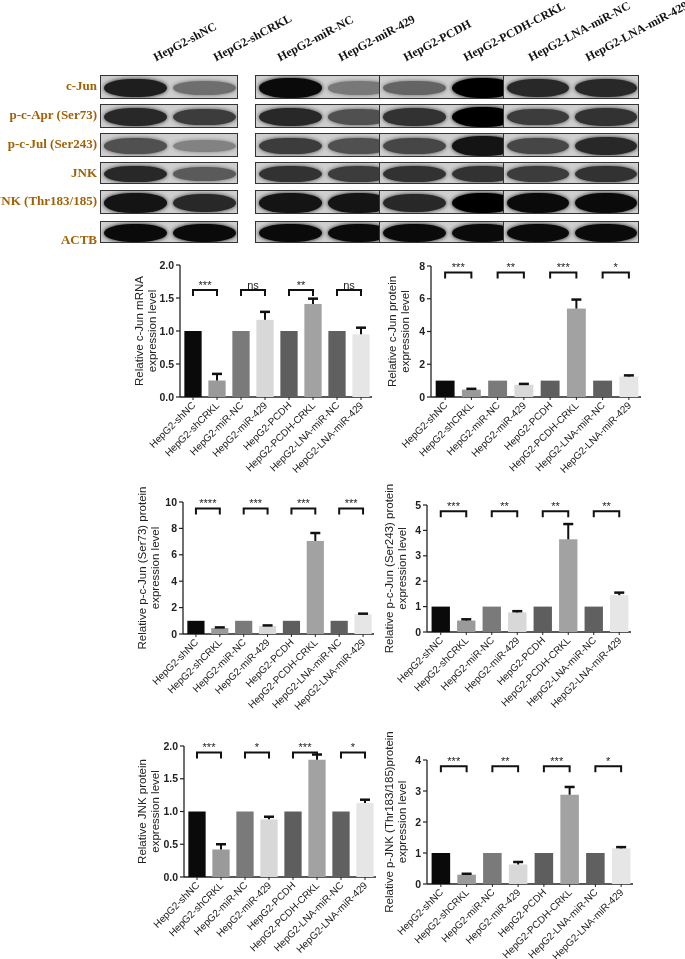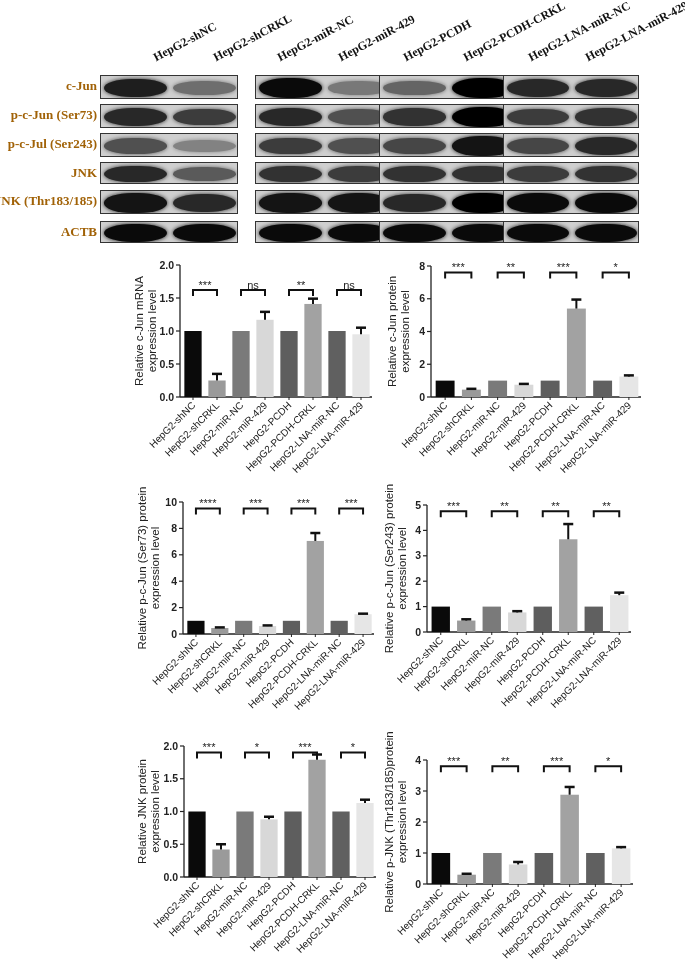--- a/index.html
+++ b/index.html
@@ -25,21 +25,21 @@
       <div class="band" style="left: 71.5px; width: 62.5px; height: 13.2px; top: 5.4px; background: rgb(120, 120, 120); box-shadow: rgb(120, 120, 120) 0px 0px 4px;"></div>
     </div>
     <div class="panel" style="left: 379px; top: 75px; width: 137px; height: 24px; background: rgb(207, 207, 207);">
       <div class="band" style="left: 3px; width: 62.5px; height: 14.4px; top: 4.8px; background: rgb(100, 100, 100); box-shadow: rgb(100, 100, 100) 0px 0px 4px;"></div>
       <div class="band" style="left: 71.5px; width: 62.5px; height: 20.4px; top: 1.8px; background: rgb(0, 0, 0); box-shadow: rgb(0, 0, 0) 0px 0px 4px;"></div>
     </div>
     <div class="panel" style="left: 503px; top: 75px; width: 136px; height: 24px; background: rgb(207, 207, 207);">
       <div class="band" style="left: 3px; width: 62px; height: 18px; top: 3px; background: rgb(40, 40, 40); box-shadow: rgb(40, 40, 40) 0px 0px 4px;"></div>
       <div class="band" style="left: 71px; width: 62px; height: 18px; top: 3px; background: rgb(40, 40, 40); box-shadow: rgb(40, 40, 40) 0px 0px 4px;"></div>
     </div>
-    <div class="row-label" style="top: 107px; right: 588px;">p-c-Jun (Ser73)</div>
+    <div class="row-label" style="top: 107px; right: 588px;">p-c-Apr (Ser73)</div>
     <div class="panel" style="left: 100px; top: 104px; width: 138px; height: 24px; background: rgb(207, 207, 207);">
       <div class="band" style="left: 3px; width: 63px; height: 18px; top: 3px; background: rgb(40, 40, 40); box-shadow: rgb(40, 40, 40) 0px 0px 4px;"></div>
       <div class="band" style="left: 72px; width: 63px; height: 16.8px; top: 3.6px; background: rgb(60, 60, 60); box-shadow: rgb(60, 60, 60) 0px 0px 4px;"></div>
     </div>
     <div class="panel" style="left: 255px; top: 104px; width: 137px; height: 24px; background: rgb(207, 207, 207);">
       <div class="band" style="left: 3px; width: 62.5px; height: 18px; top: 3px; background: rgb(40, 40, 40); box-shadow: rgb(40, 40, 40) 0px 0px 4px;"></div>
       <div class="band" style="left: 71.5px; width: 62.5px; height: 15.6px; top: 4.2px; background: rgb(80, 80, 80); box-shadow: rgb(80, 80, 80) 0px 0px 4px;"></div>
     </div>
     <div class="panel" style="left: 379px; top: 104px; width: 137px; height: 24px; background: rgb(207, 207, 207);">
       <div class="band" style="left: 3px; width: 62.5px; height: 17.4px; top: 3.3px; background: rgb(50, 50, 50); box-shadow: rgb(50, 50, 50) 0px 0px 4px;"></div>
@@ -93,21 +93,21 @@
       <div class="band" style="left: 71.5px; width: 62.5px; height: 19.2px; top: 2.4px; background: rgb(20, 20, 20); box-shadow: rgb(20, 20, 20) 0px 0px 4px;"></div>
     </div>
     <div class="panel" style="left: 379px; top: 190px; width: 137px; height: 24px; background: rgb(207, 207, 207);">
       <div class="band" style="left: 3px; width: 62.5px; height: 18px; top: 3px; background: rgb(40, 40, 40); box-shadow: rgb(40, 40, 40) 0px 0px 4px;"></div>
       <div class="band" style="left: 71.5px; width: 62.5px; height: 20.4px; top: 1.8px; background: rgb(0, 0, 0); box-shadow: rgb(0, 0, 0) 0px 0px 4px;"></div>
     </div>
     <div class="panel" style="left: 503px; top: 190px; width: 136px; height: 24px; background: rgb(207, 207, 207);">
       <div class="band" style="left: 3px; width: 62px; height: 19.8px; top: 2.1px; background: rgb(10, 10, 10); box-shadow: rgb(10, 10, 10) 0px 0px 4px;"></div>
       <div class="band" style="left: 71px; width: 62px; height: 19.8px; top: 2.1px; background: rgb(10, 10, 10); box-shadow: rgb(10, 10, 10) 0px 0px 4px;"></div>
     </div>
-    <div class="row-label" style="top: 224px; right: 588px;">ACTB</div>
+    <div class="row-label" style="top: 232px; right: 588px;">ACTB</div>
     <div class="panel" style="left: 100px; top: 221px; width: 138px; height: 22px; background: rgb(207, 207, 207);">
       <div class="band" style="left: 3px; width: 63px; height: 18.15px; top: 1.925px; background: rgb(10, 10, 10); box-shadow: rgb(10, 10, 10) 0px 0px 4px;"></div>
       <div class="band" style="left: 72px; width: 63px; height: 18.15px; top: 1.925px; background: rgb(10, 10, 10); box-shadow: rgb(10, 10, 10) 0px 0px 4px;"></div>
     </div>
     <div class="panel" style="left: 255px; top: 221px; width: 137px; height: 22px; background: rgb(207, 207, 207);">
       <div class="band" style="left: 3px; width: 62.5px; height: 18.15px; top: 1.925px; background: rgb(10, 10, 10); box-shadow: rgb(10, 10, 10) 0px 0px 4px;"></div>
       <div class="band" style="left: 71.5px; width: 62.5px; height: 18.15px; top: 1.925px; background: rgb(10, 10, 10); box-shadow: rgb(10, 10, 10) 0px 0px 4px;"></div>
     </div>
     <div class="panel" style="left: 379px; top: 221px; width: 137px; height: 22px; background: rgb(207, 207, 207);">
       <div class="band" style="left: 3px; width: 62.5px; height: 18.15px; top: 1.925px; background: rgb(10, 10, 10); box-shadow: rgb(10, 10, 10) 0px 0px 4px;"></div>

